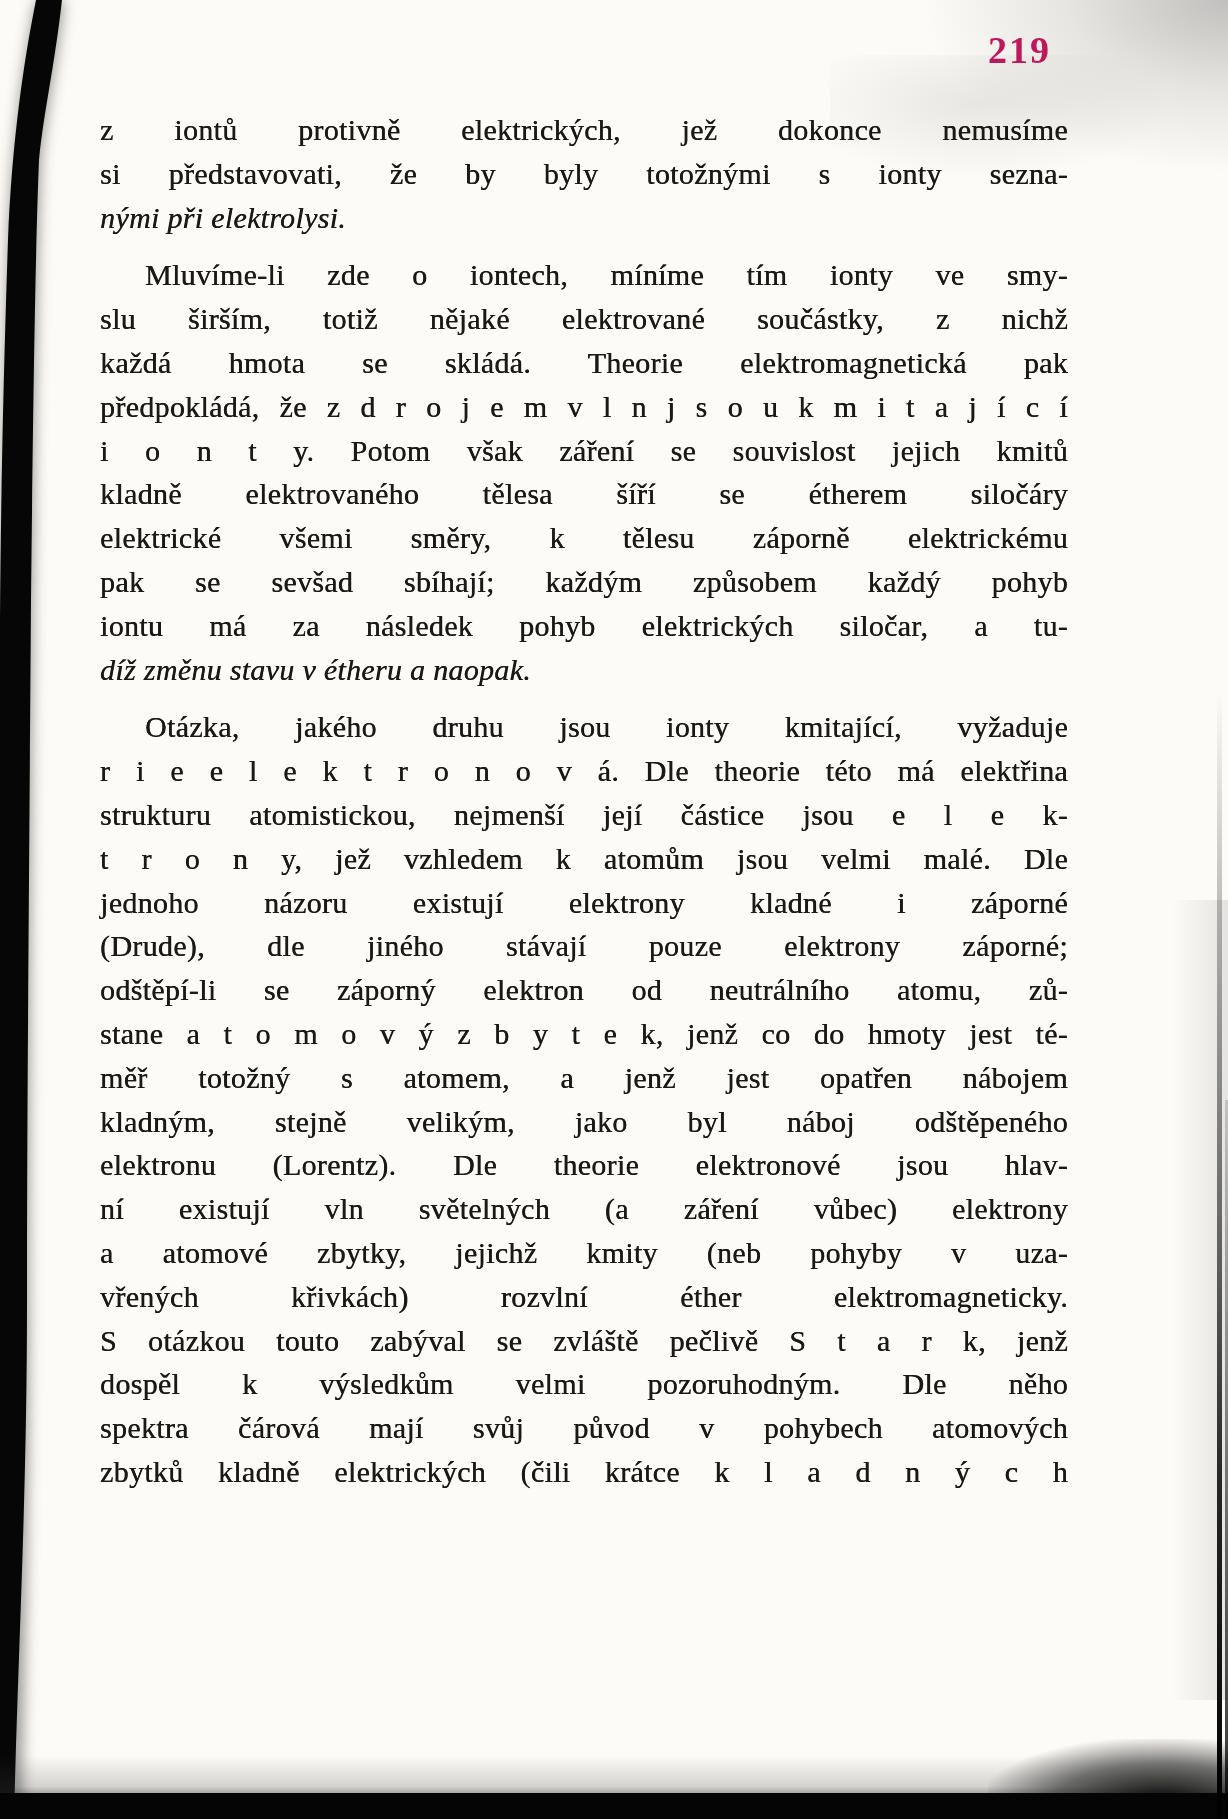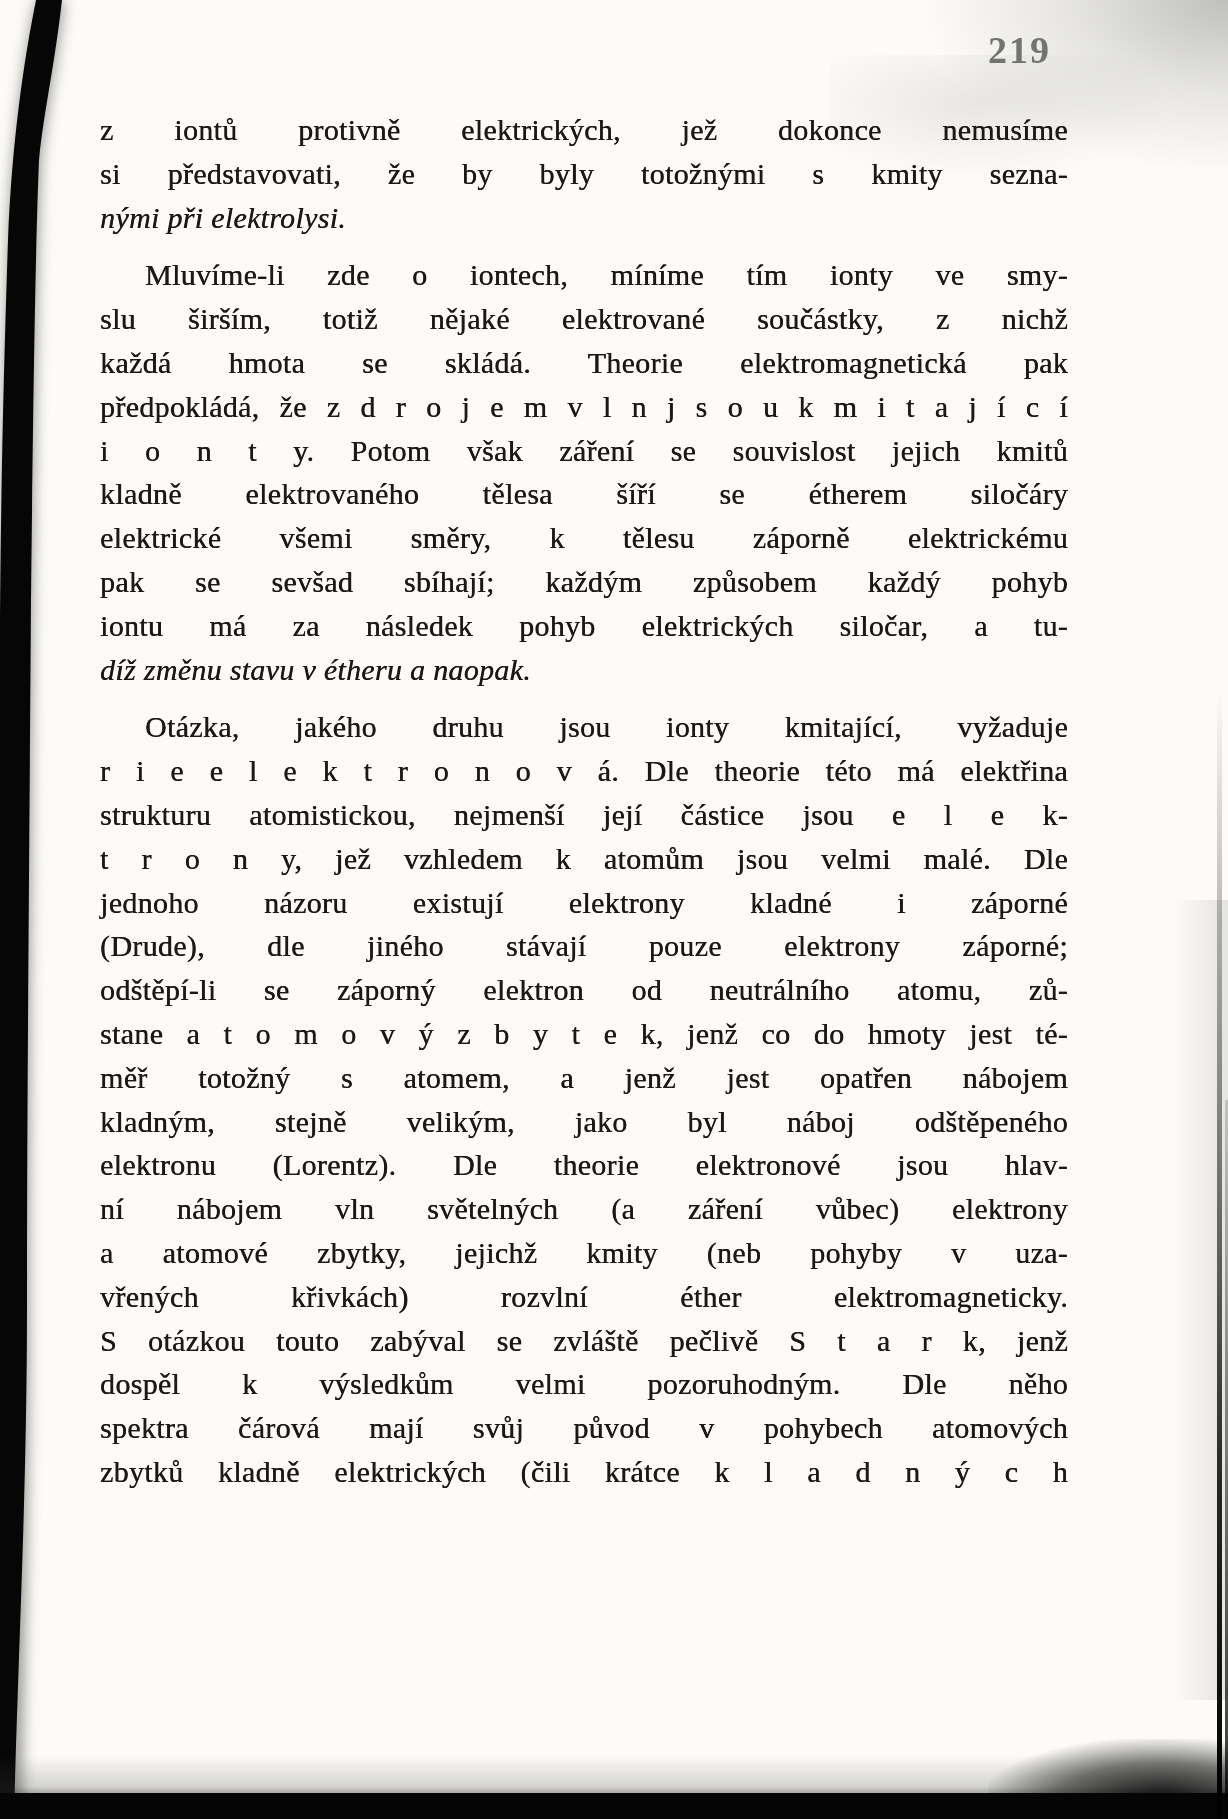--- a/index.html
+++ b/index.html
@@ -40,21 +40,21 @@
     pointer-events: none;
   }
   
   .page-number {
     position: absolute;
     top: 28px;
     left: 988px;
     font-size: 38px;
     font-weight: 700;
     letter-spacing: 2px;
-    color: #737373;
+    color: #be185d;
   }
   
   .text-block {
     position: absolute;
     top: 108px;
     left: 100px;
     width: 968px;
     color: #1b1916;
     font-size: 30px;
     line-height: 43.8px;
@@ -145,21 +145,21 @@
 
   <div class="grain-top-right"></div>
   <div class="grain-header"></div>
   <div class="grain-right-low"></div>
 
   <div class="page-number">219</div>
 
   <div class="text-block">
       <div class="paragraph">
         <div class="line">z iontů protivně elektrických, jež dokonce nemusíme</div>
-        <div class="line">si představovati, že by byly totožnými s kmity sezna-</div>
+        <div class="line">si představovati, že by byly totožnými s ionty sezna-</div>
         <div class="line line-end">nými při elektrolysi.</div>
       </div>
       <div class="paragraph">
         <div class="line first">Mluvíme-li zde o iontech, míníme tím ionty ve smy-</div>
         <div class="line">slu širším, totiž nějaké elektrované součástky, z nichž</div>
         <div class="line">každá hmota se skládá. Theorie elektromagnetická pak</div>
         <div class="line">předpokládá, že z d r o j e m v l n j s o u k m i t a j í c í</div>
         <div class="line">i o n t y. Potom však záření se souvislost jejich kmitů</div>
         <div class="line">kladně elektrovaného tělesa šíří se étherem siločáry</div>
         <div class="line">elektrické všemi směry, k tělesu záporně elektrickému</div>
@@ -172,21 +172,21 @@
         <div class="line">r i e e l e k t r o n o v á. Dle theorie této má elektřina</div>
         <div class="line">strukturu atomistickou, nejmenší její částice jsou e l e k-</div>
         <div class="line">t r o n y, jež vzhledem k atomům jsou velmi malé. Dle</div>
         <div class="line">jednoho názoru existují elektrony kladné i záporné</div>
         <div class="line">(Drude), dle jiného stávají pouze elektrony záporné;</div>
         <div class="line">odštěpí-li se záporný elektron od neutrálního atomu, zů-</div>
         <div class="line">stane a t o m o v ý z b y t e k, jenž co do hmoty jest té-</div>
         <div class="line">měř totožný s atomem, a jenž jest opatřen nábojem</div>
         <div class="line">kladným, stejně velikým, jako byl náboj odštěpeného</div>
         <div class="line">elektronu (Lorentz). Dle theorie elektronové jsou hlav-</div>
-        <div class="line">ní nábojem vln světelných (a záření vůbec) elektrony</div>
+        <div class="line">ní existují vln světelných (a záření vůbec) elektrony</div>
         <div class="line">a atomové zbytky, jejichž kmity (neb pohyby v uza-</div>
         <div class="line">vřených křivkách) rozvlní éther elektromagneticky.</div>
         <div class="line">S otázkou touto zabýval se zvláště pečlivě S t a r k, jenž</div>
         <div class="line">dospěl k výsledkům velmi pozoruhodným. Dle něho</div>
         <div class="line">spektra čárová mají svůj původ v pohybech atomových</div>
         <div class="line">zbytků kladně elektrických (čili krátce k l a d n ý c h</div>
       </div>
     </div>
 
   <div class="bottom-fade"></div>

